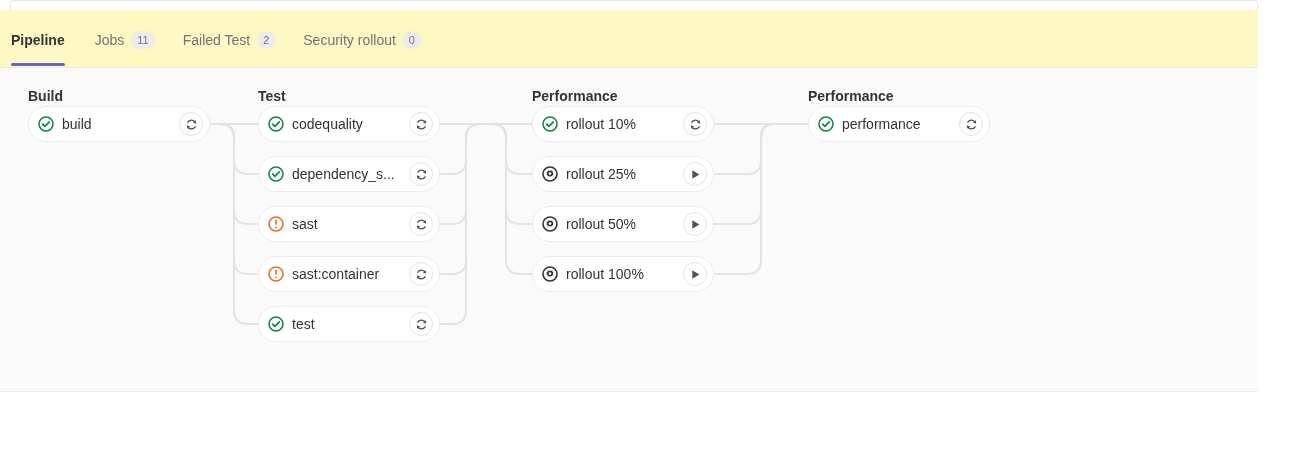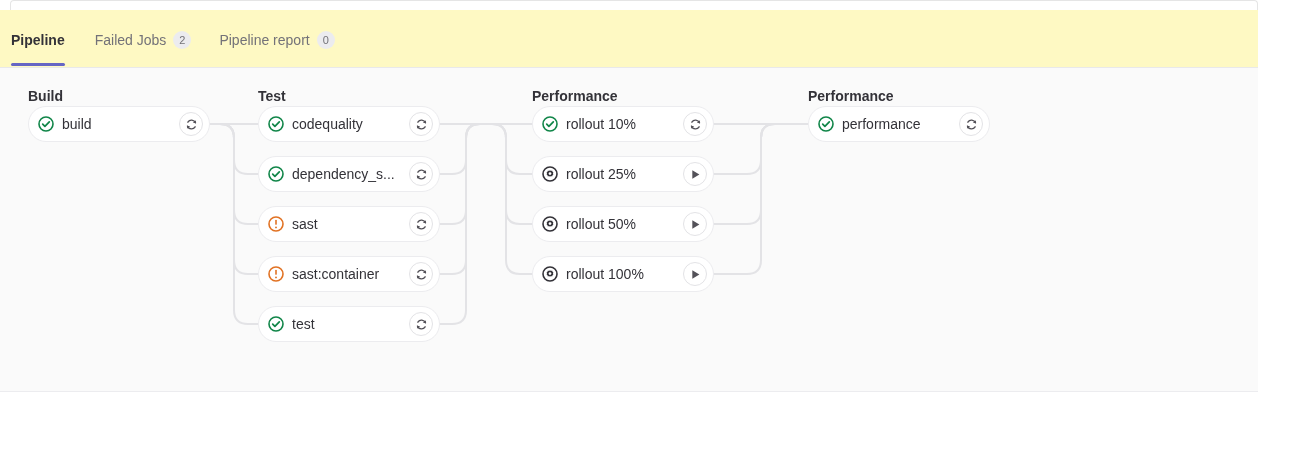--- a/index.html
+++ b/index.html
@@ -187,25 +187,29 @@
 <div id="page">
 
   <div class="top-card-edge"></div>
 
   <div class="tabbar" id="tabbar">
       <div class="tab active">
         <span>Pipeline</span>
         <span class="tab-underline"></span>
       </div>
       <div class="tab">
-        <span>Failed Jobs</span>
+        <span>Jobs</span>
+        <span class="tab-badge">11</span>
+      </div>
+      <div class="tab">
+        <span>Failed Test</span>
         <span class="tab-badge">2</span>
       </div>
       <div class="tab">
-        <span>Pipeline report</span>
+        <span>Security rollout</span>
         <span class="tab-badge">0</span>
       </div>
     </div>
 
   <div class="pipeline-panel">
     <div class="graph">
       <svg class="links-svg" viewBox="0 0 1258 324" id="links">
           <path d="M210 56 H258" fill="none" stroke="#e3e3e6" stroke-width="2"></path>
           <path d="M210 56 H220 Q234 56 234 70 V92 Q234 106 248 106 H258" fill="none" stroke="#e3e3e6" stroke-width="2"></path>
           <path d="M210 56 H220 Q234 56 234 70 V142 Q234 156 248 156 H258" fill="none" stroke="#e3e3e6" stroke-width="2"></path>

